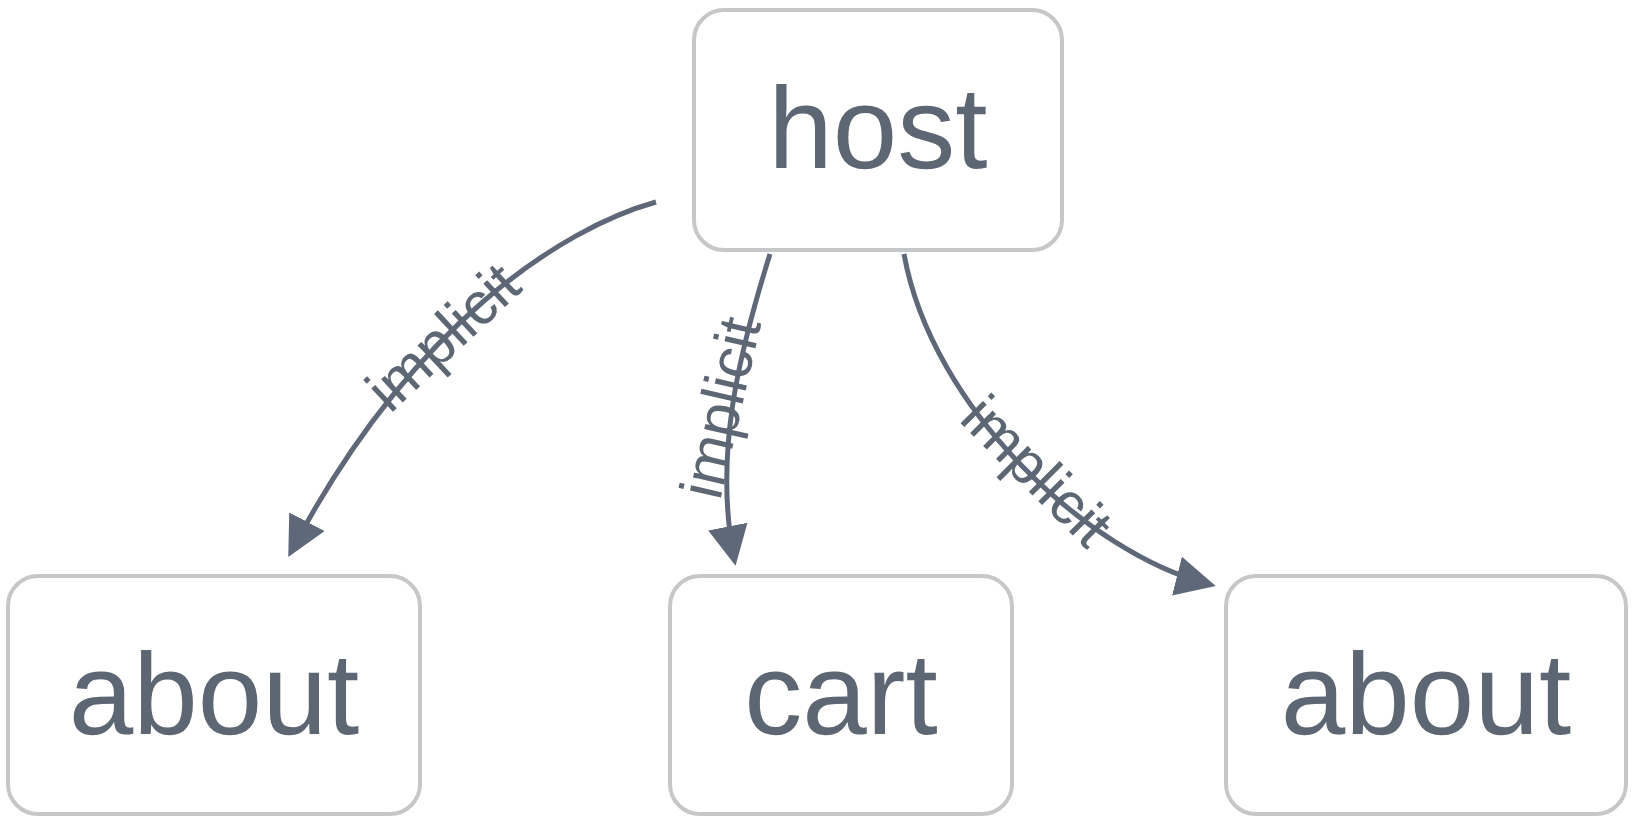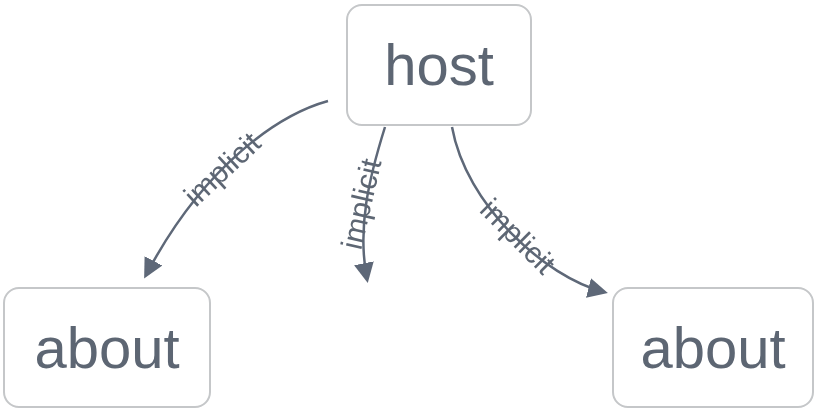--- a/index.html
+++ b/index.html
@@ -83,18 +83,21 @@
   </svg>
 
   <div class="node node-host">
     <span class="node-label">host</span>
   </div>
 
   <div class="node node-about">
     <span class="node-label">about</span>
   </div>
 
+  <div class="node node-cart">
+    <span class="node-label">cart</span>
+  </div>
 
   <div class="node node-shop">
     <span class="node-label">about</span>
   </div>
 
 </div>
 
 </body></html>

